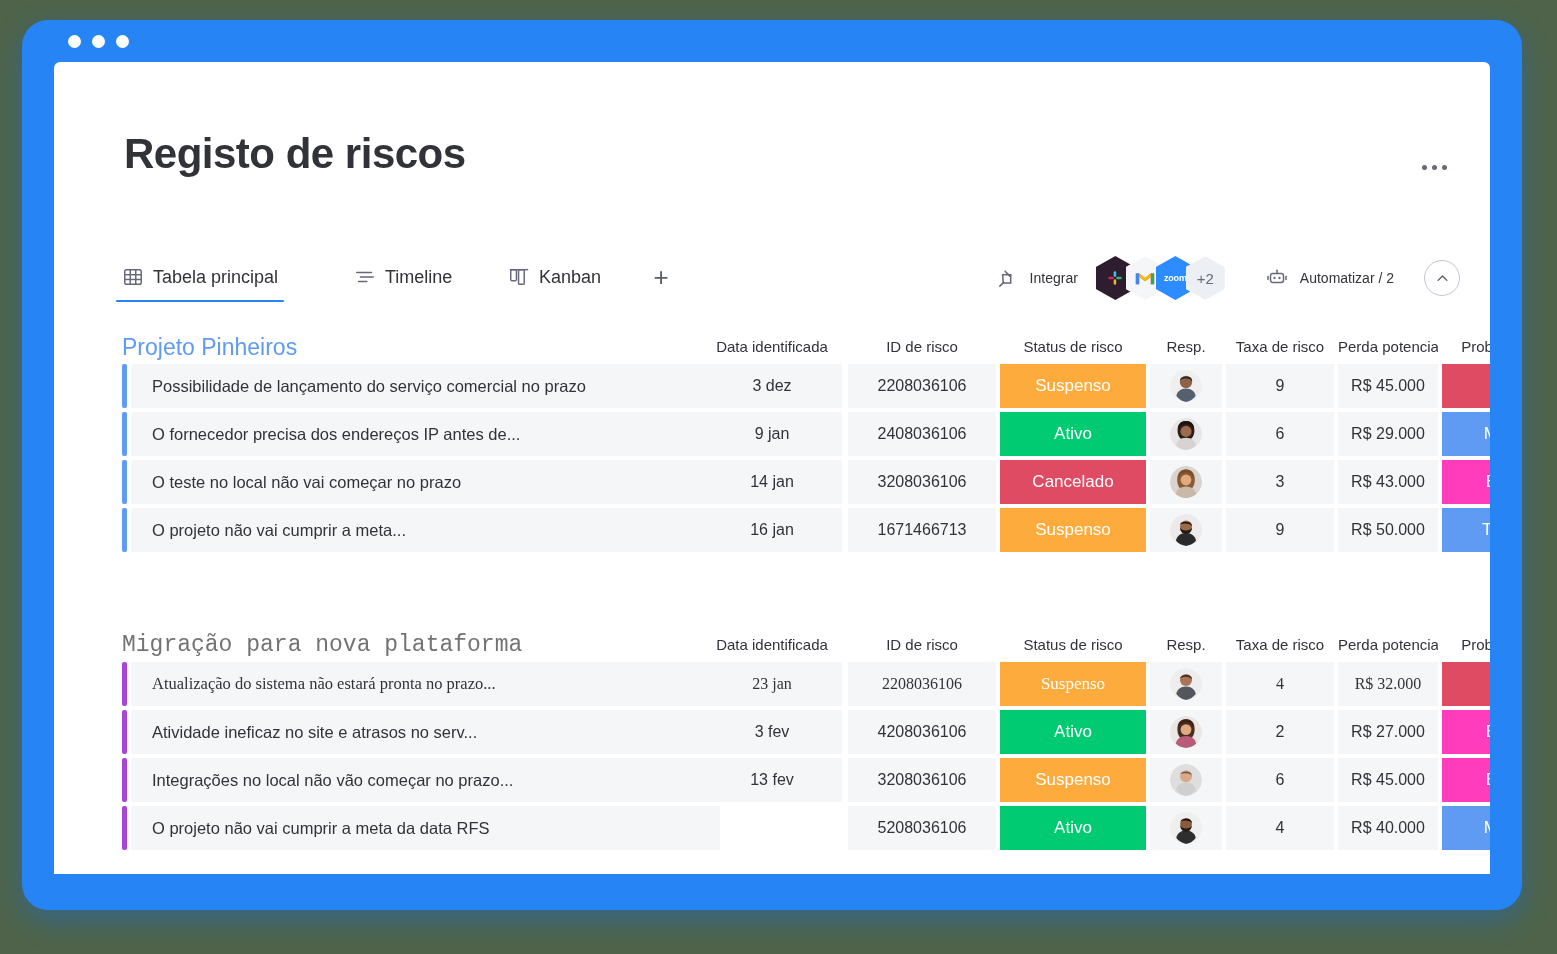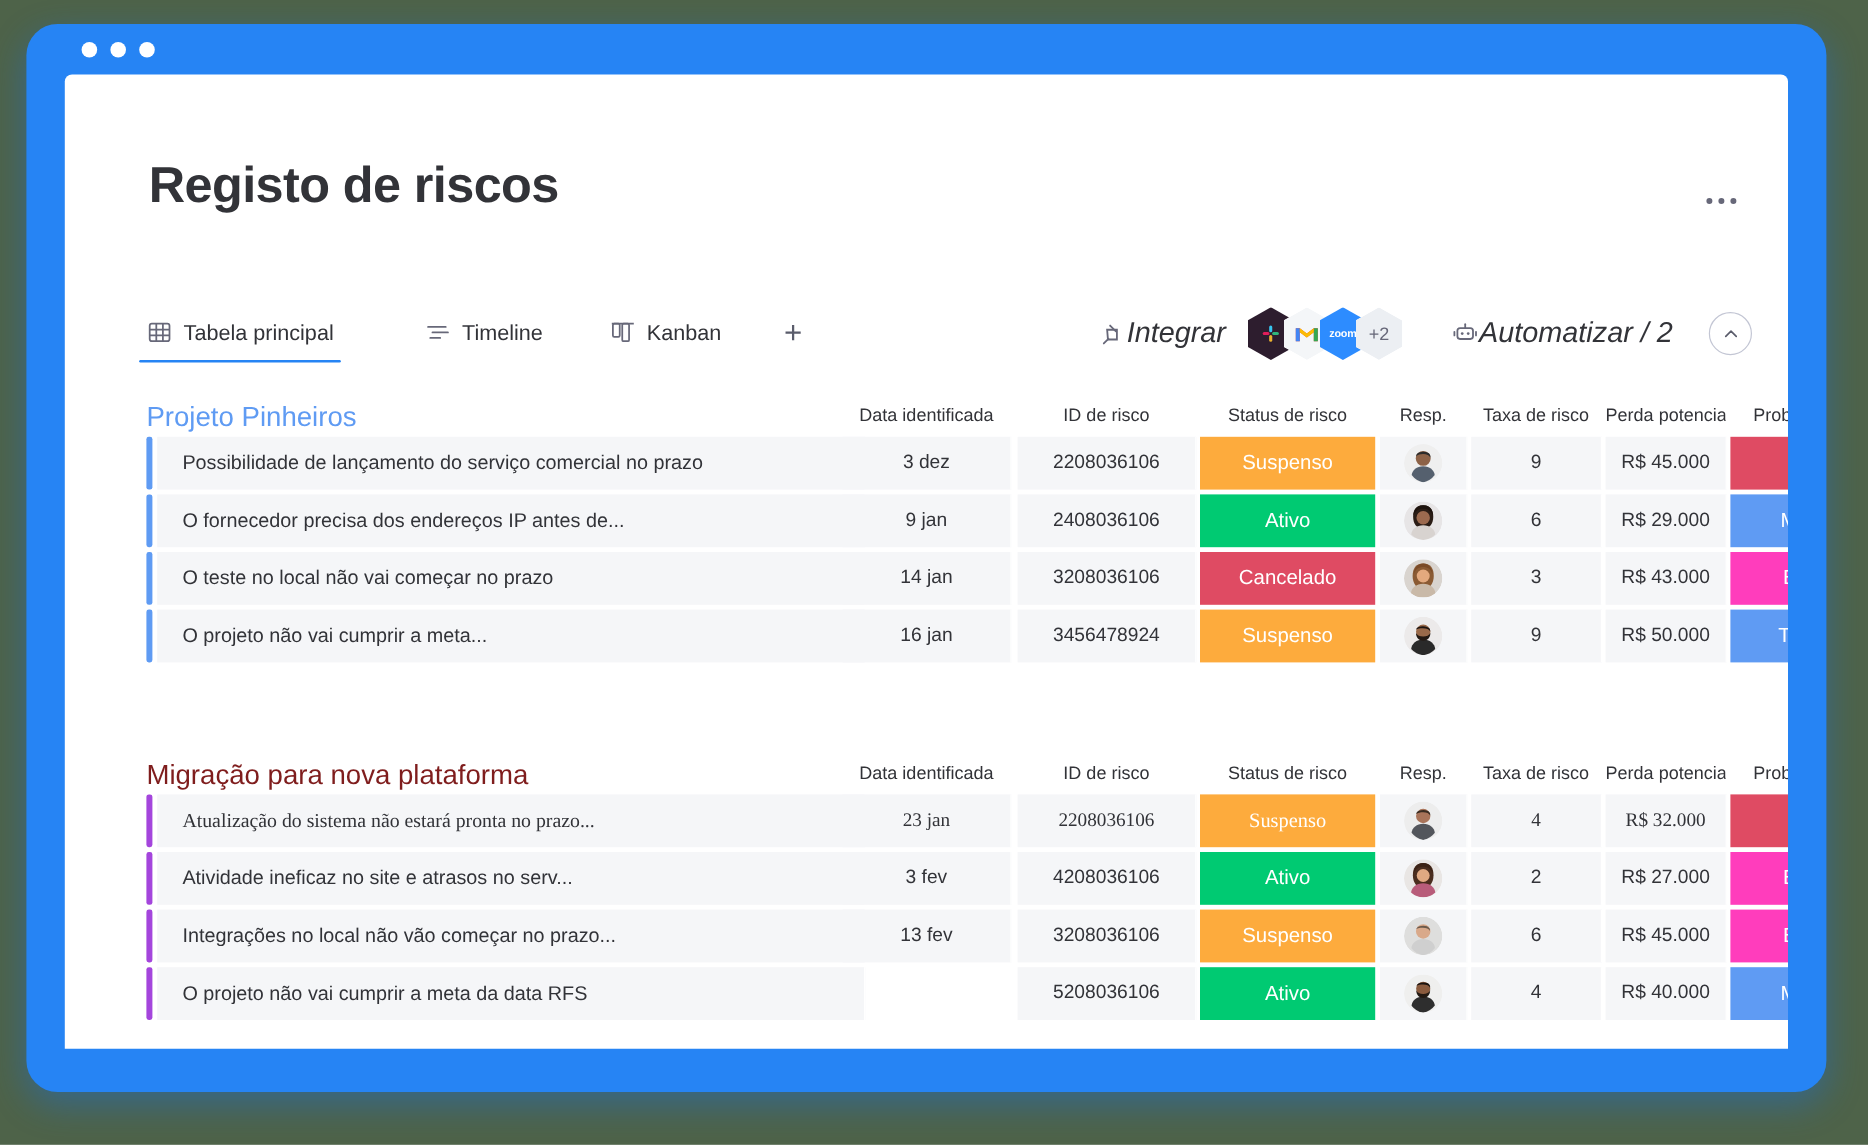--- a/index.html
+++ b/index.html
@@ -130,25 +130,24 @@
   #toolbar-right {
     position: absolute;
     top: 4px;
     right: 0;
     height: 44px;
     display: flex;
     align-items: center;
     gap: 0px;
   }
   .tb-btn {
-    display: flex; align-items: center; 
-    font-size: 24px; color: #323338;
+    display: flex; align-items: center; gap: 11px;
+    font-size: 14px; color: #323338;
     cursor: pointer; white-space: nowrap;
     padding: 4px 6px;
-    font-style: italic;
   }
   .hexstack { display:flex; align-items:flex-end; margin-left: 12px; }
   .hex {
     width: 39px; height: 44px;
     margin-left: -9px;
     position: relative;
     display:flex; align-items:center; justify-content:center;
     clip-path: polygon(50% 0%, 100% 25%, 100% 75%, 50% 100%, 0% 75%, 0% 25%);
     background: #ffffff;
   }
@@ -454,42 +453,42 @@
           </div>
           <div class="cell" style="left:1172px;width:108px;">3</div>
           <div class="cell" style="left:1284px;width:100px;">R$ 43.000</div>
           <div class="cell colored" style="left:1388px;width:130px;background:#ff3dbc;">Baixa</div>
         </div>
 
         <div class="row" style="top:144px;">
           <span class="accent" style="background:#5f9bf3;"></span>
           <div class="cell name" style="left:77px;width:568px;">O projeto não vai cumprir a meta...</div>
           <div class="cell" style="left:648px;width:140px;">16 jan</div>
-          <div class="cell" style="left:794px;width:148px;">3456478924</div>
+          <div class="cell" style="left:794px;width:148px;">1671466713</div>
           <div class="cell colored" style="left:946px;width:146px;background:#fdab3d;">Suspenso</div>
           <div class="cell" style="left:1096px;width:72px;">
             <span class="avatar">
               <svg viewBox="0 0 32 32">
                 <circle cx="16" cy="16" r="16" fill="#eceaea"></circle>
                 <circle cx="16" cy="12.5" r="6" fill="#9a6a4a"></circle>
                 <path d="M16 19c-5.6 0-9.6 3.5-10 7.8A16 16 0 0 0 16 32a16 16 0 0 0 10-5.2c-.4-4.3-4.4-7.8-10-7.8z" fill="#2a2a2a"></path>
                 <path d="M10 13.5c0 4 2.6 6.4 6 6.4s6-2.4 6-6.4c-1 2-3.2 3-6 3s-5-1-6-3z" fill="#241a14"></path>
                 <path d="M10 10.5c1-3.4 9.4-3.6 11.4-.6.4.7.6 1.8.4 2.4-.8-2-3-2.8-6-2.8-2.4 0-4.6.4-5.8 1z" fill="#1c1310"></path>
               </svg>
             </span>
           </div>
           <div class="cell" style="left:1172px;width:108px;">9</div>
           <div class="cell" style="left:1284px;width:100px;">R$ 50.000</div>
           <div class="cell colored" style="left:1388px;width:130px;background:#5f9bf3;">Twitter</div>
         </div>
       </div>
     </div>
 
     <div class="board g2">
-      <div class="group-title" style="color:#7f1d1d;">Migração para nova plataforma</div>
+      <div class="group-title" style="color:#737373;font-family:Liberation Mono, monospace;">Migração para nova plataforma</div>
       <div class="headrow">
         <div class="hcell" style="left:648px;width:140px;">Data identificada</div>
         <div class="hcell" style="left:794px;width:148px;">ID de risco</div>
         <div class="hcell" style="left:946px;width:146px;">Status de risco</div>
         <div class="hcell" style="left:1096px;width:72px;">Resp.</div>
         <div class="hcell" style="left:1172px;width:108px;">Taxa de risco</div>
         <div class="hcell" style="left:1284px;width:100px;">Perda potencia</div>
         <div class="hcell" style="left:1388px;width:130px;">Probabilidade</div>
       </div>
 

